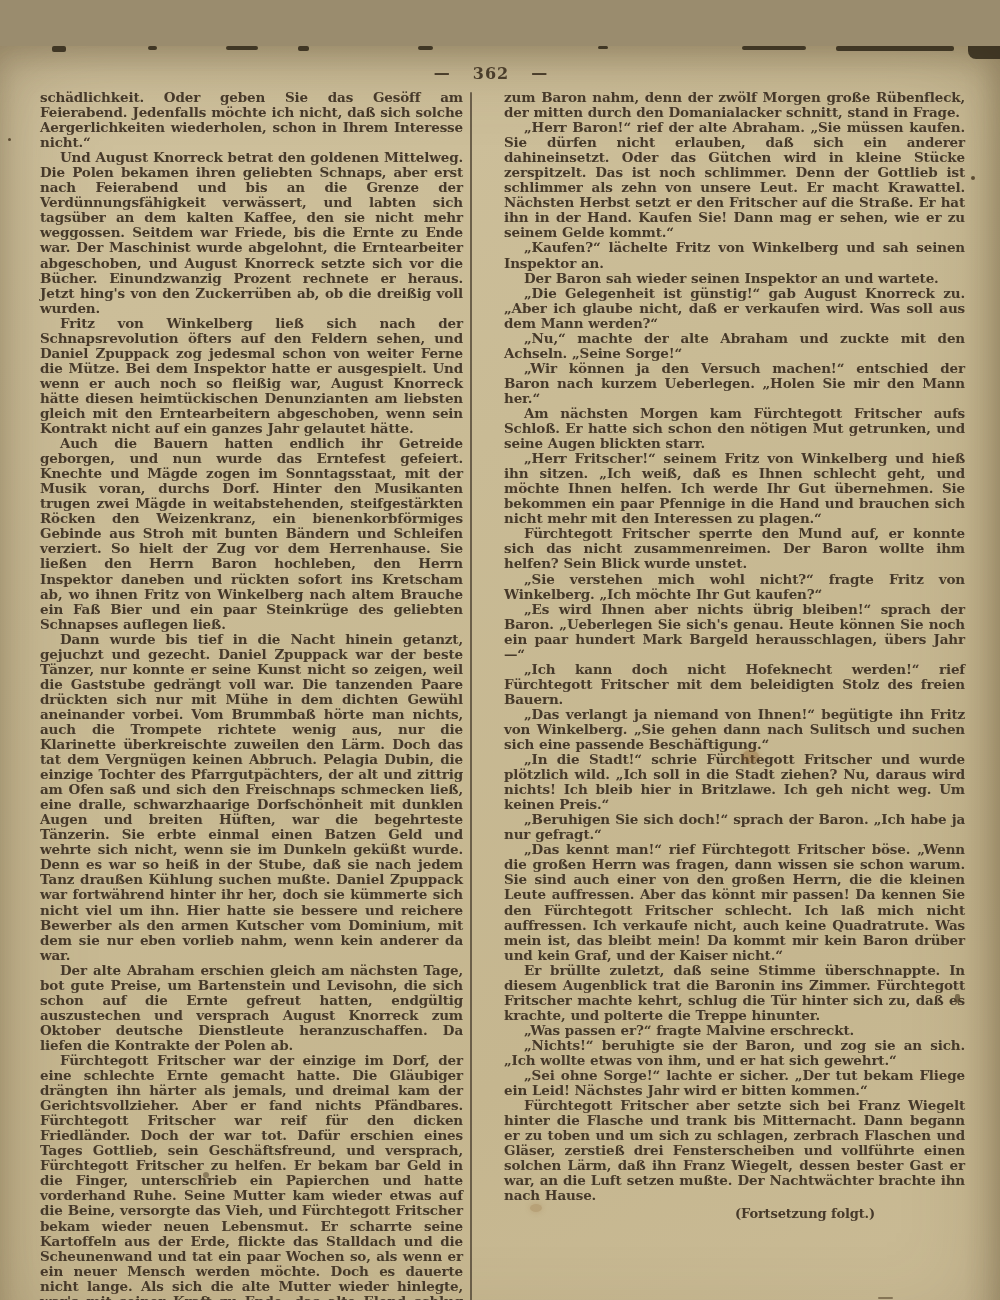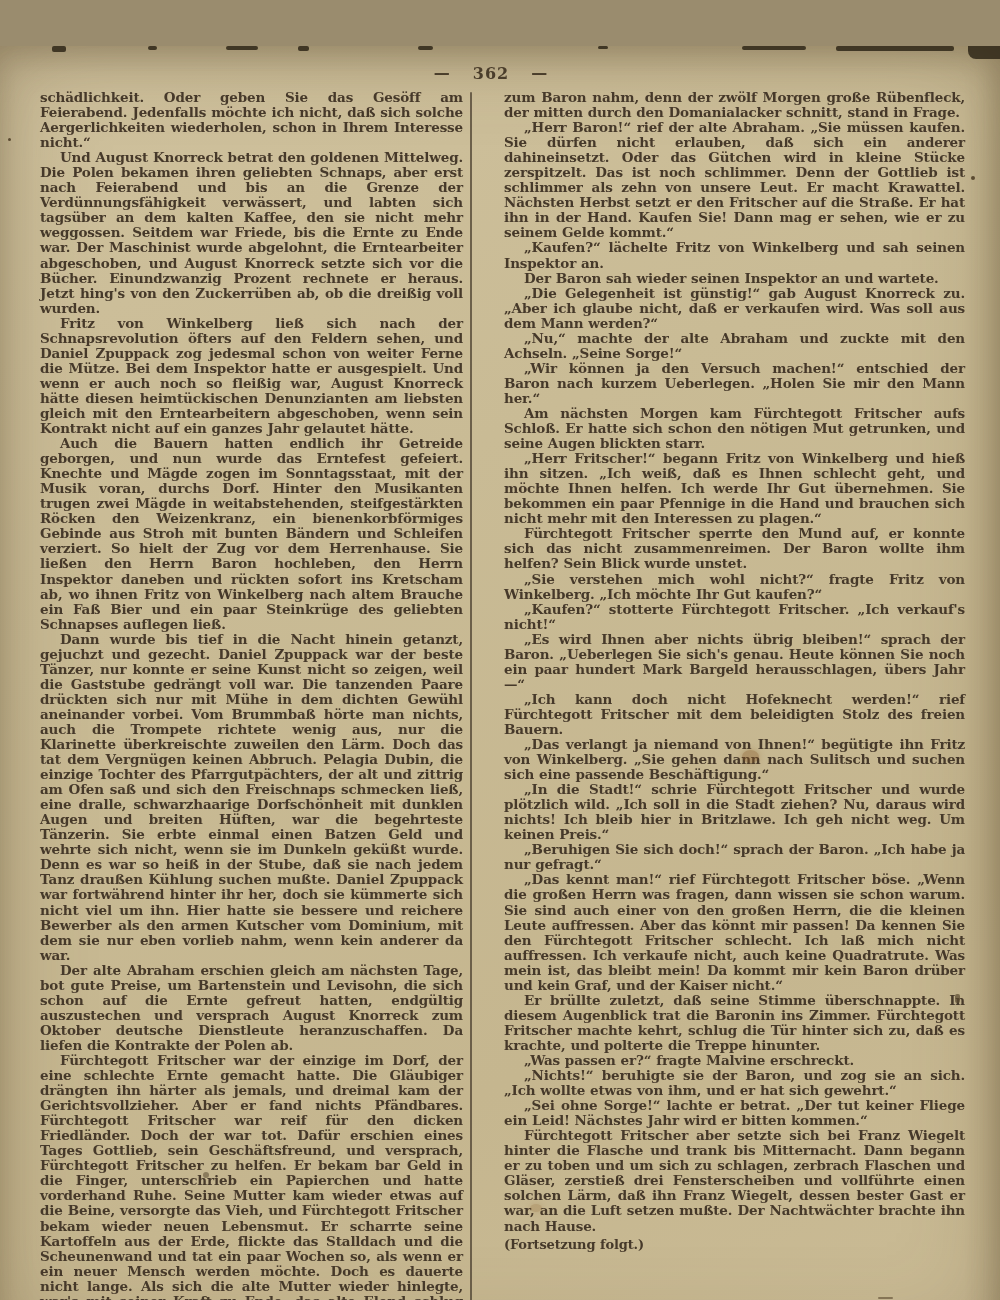--- a/index.html
+++ b/index.html
@@ -18,21 +18,21 @@
   .running-head .dash{margin:0 22px;}
   .col{
     position:absolute;top:44px;
     font-size:13.5px;font-weight:bold;line-height:15.05px;
     text-align:justify;letter-spacing:-0.15px;word-spacing:0.3px;
   }
   .col-left{left:40px;width:423px;}
   .col-right{left:504px;width:461px;}
   .para{margin:0;text-indent:20px;}
   .para.cont{text-indent:0;}
-  .para.center{text-align:left;text-indent:0;margin-right:90px;margin-top:3px;font-size:13px;}
+  .para.center{text-align:right;text-indent:0;margin-right:90px;margin-top:3px;font-size:13px;}
   .divider{
     position:absolute;left:470px;top:46px;width:2px;height:1224px;
     background:var(--divider,#544837);opacity:.8;border-radius:1px;
   }
   .artifact{position:absolute;pointer-events:none;}
   .edge-mark{background:#2f2717;border-radius:2px;opacity:.85;}
   .speck{background:#5a4a31;border-radius:50%;}
   .stain{background:rgba(134,88,38,.38);border-radius:50%;box-shadow:0 0 6px rgba(134,88,38,.35);}
   .margin-dash{background:#756447;height:2px;border-radius:1px;opacity:.8;}
 </style>
@@ -59,34 +59,33 @@
     </div>
   <div class="col col-right">
       <p class="para cont">zum Baron nahm, denn der zwölf Morgen große Rübenfleck, der mitten durch den Domanialacker schnitt, stand in Frage.</p>
       <p class="para">„Herr Baron!“ rief der alte Abraham. „Sie müssen kaufen. Sie dürfen nicht erlauben, daß sich ein anderer dahineinsetzt. Oder das Gütchen wird in kleine Stücke zerspitzelt. Das ist noch schlimmer. Denn der Gottlieb ist schlimmer als zehn von unsere Leut. Er macht Krawattel. Nächsten Herbst setzt er den Fritscher auf die Straße. Er hat ihn in der Hand. Kaufen Sie! Dann mag er sehen, wie er zu seinem Gelde kommt.“</p>
       <p class="para">„Kaufen?“ lächelte Fritz von Winkelberg und sah seinen Inspektor an.</p>
       <p class="para">Der Baron sah wieder seinen Inspektor an und wartete.</p>
       <p class="para">„Die Gelegenheit ist günstig!“ gab August Knorreck zu. „Aber ich glaube nicht, daß er verkaufen wird. Was soll aus dem Mann werden?“</p>
       <p class="para">„Nu,“ machte der alte Abraham und zuckte mit den Achseln. „Seine Sorge!“</p>
       <p class="para">„Wir können ja den Versuch machen!“ entschied der Baron nach kurzem Ueberlegen. „Holen Sie mir den Mann her.“</p>
       <p class="para">Am nächsten Morgen kam Fürchtegott Fritscher aufs Schloß. Er hatte sich schon den nötigen Mut getrunken, und seine Augen blickten starr.</p>
-      <p class="para">„Herr Fritscher!“ begann Fritz von Winkelberg und hieß ihn sitzen. „Ich weiß, daß es Ihnen schlecht geht, und möchte Ihnen helfen. Ich werde Ihr Gut übernehmen. Sie bekommen ein paar Pfennige in die Hand und brauchen sich nicht mehr mit den Interessen zu plagen.“</p>
+      <p class="para">„Herr Fritscher!“ seinem Fritz von Winkelberg und hieß ihn sitzen. „Ich weiß, daß es Ihnen schlecht geht, und möchte Ihnen helfen. Ich werde Ihr Gut übernehmen. Sie bekommen ein paar Pfennige in die Hand und brauchen sich nicht mehr mit den Interessen zu plagen.“</p>
       <p class="para">Fürchtegott Fritscher sperrte den Mund auf, er konnte sich das nicht zusammenreimen. Der Baron wollte ihm helfen? Sein Blick wurde unstet.</p>
       <p class="para">„Sie verstehen mich wohl nicht?“ fragte Fritz von Winkelberg. „Ich möchte Ihr Gut kaufen?“</p>
-      <p class="para">„Kaufen?“ stotterte Fürchtegott Fritscher. „Ich verkauf's nicht!“</p>
       <p class="para">„Es wird Ihnen aber nichts übrig bleiben!“ sprach der Baron. „Ueberlegen Sie sich's genau. Heute können Sie noch ein paar hundert Mark Bargeld herausschlagen, übers Jahr —“</p>
       <p class="para">„Ich kann doch nicht Hofeknecht werden!“ rief Fürchtegott Fritscher mit dem beleidigten Stolz des freien Bauern.</p>
       <p class="para">„Das verlangt ja niemand von Ihnen!“ begütigte ihn Fritz von Winkelberg. „Sie gehen dann nach Sulitsch und suchen sich eine passende Beschäftigung.“</p>
       <p class="para">„In die Stadt!“ schrie Fürchtegott Fritscher und wurde plötzlich wild. „Ich soll in die Stadt ziehen? Nu, daraus wird nichts! Ich bleib hier in Britzlawe. Ich geh nicht weg. Um keinen Preis.“</p>
       <p class="para">„Beruhigen Sie sich doch!“ sprach der Baron. „Ich habe ja nur gefragt.“</p>
       <p class="para">„Das kennt man!“ rief Fürchtegott Fritscher böse. „Wenn die großen Herrn was fragen, dann wissen sie schon warum. Sie sind auch einer von den großen Herrn, die die kleinen Leute auffressen. Aber das könnt mir passen! Da kennen Sie den Fürchtegott Fritscher schlecht. Ich laß mich nicht auffressen. Ich verkaufe nicht, auch keine Quadratrute. Was mein ist, das bleibt mein! Da kommt mir kein Baron drüber und kein Graf, und der Kaiser nicht.“</p>
       <p class="para">Er brüllte zuletzt, daß seine Stimme überschnappte. In diesem Augenblick trat die Baronin ins Zimmer. Fürchtegott Fritscher machte kehrt, schlug die Tür hinter sich zu, daß es krachte, und polterte die Treppe hinunter.</p>
       <p class="para">„Was passen er?“ fragte Malvine erschreckt.</p>
       <p class="para">„Nichts!“ beruhigte sie der Baron, und zog sie an sich. „Ich wollte etwas von ihm, und er hat sich gewehrt.“</p>
-      <p class="para">„Sei ohne Sorge!“ lachte er betrat. „Der tut keiner Fliege ein Leid! Nächstes Jahr wird er bitten kommen.“</p>
+      <p class="para">„Sei ohne Sorge!“ lachte er sicher. „Der tut bekam Fliege ein Leid! Nächstes Jahr wird er bitten kommen.“</p>
       <p class="para">Fürchtegott Fritscher aber setzte sich bei Franz Wiegelt hinter die Flasche und trank bis Mitternacht. Dann begann er zu toben und um sich zu schlagen, zerbrach Flaschen und Gläser, zerstieß drei Fensterscheiben und vollführte einen solchen Lärm, daß ihn Franz Wiegelt, dessen bester Gast er war, an die Luft setzen mußte. Der Nachtwächter brachte ihn nach Hause.</p>
       <p class="para center">(Fortsetzung folgt.)</p>
     </div>
 
   <div class="artifact edge-mark" style="left:52px;top:0;width:14px;height:6px;"></div>
   <div class="artifact edge-mark" style="left:148px;top:0;width:9px;height:4px;"></div>
   <div class="artifact edge-mark" style="left:226px;top:0;width:32px;height:4px;"></div>
   <div class="artifact edge-mark" style="left:298px;top:0;width:11px;height:5px;"></div>
   <div class="artifact edge-mark" style="left:418px;top:0;width:15px;height:4px;"></div>
   <div class="artifact edge-mark" style="left:598px;top:0;width:10px;height:3px;"></div>

